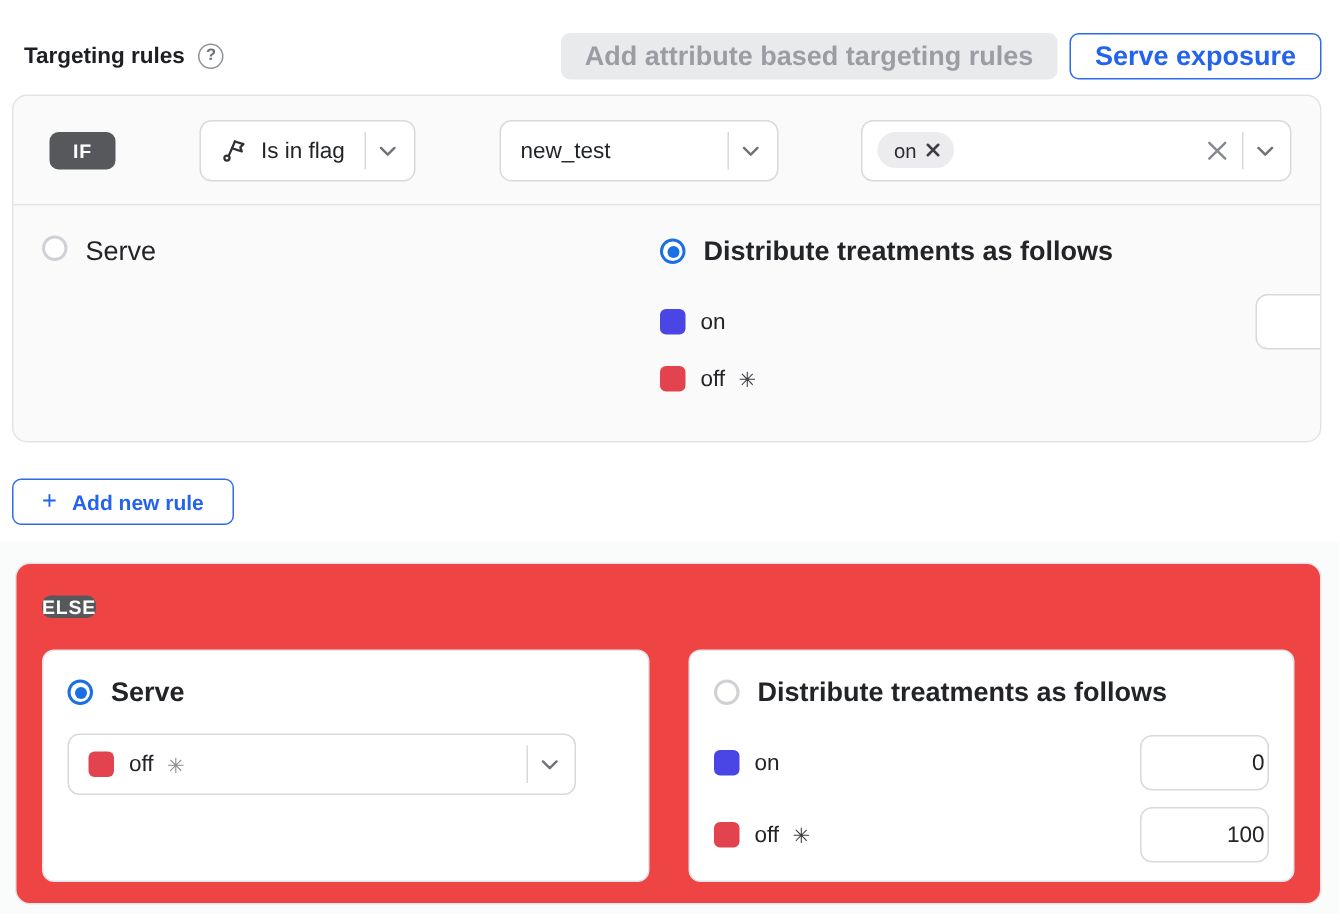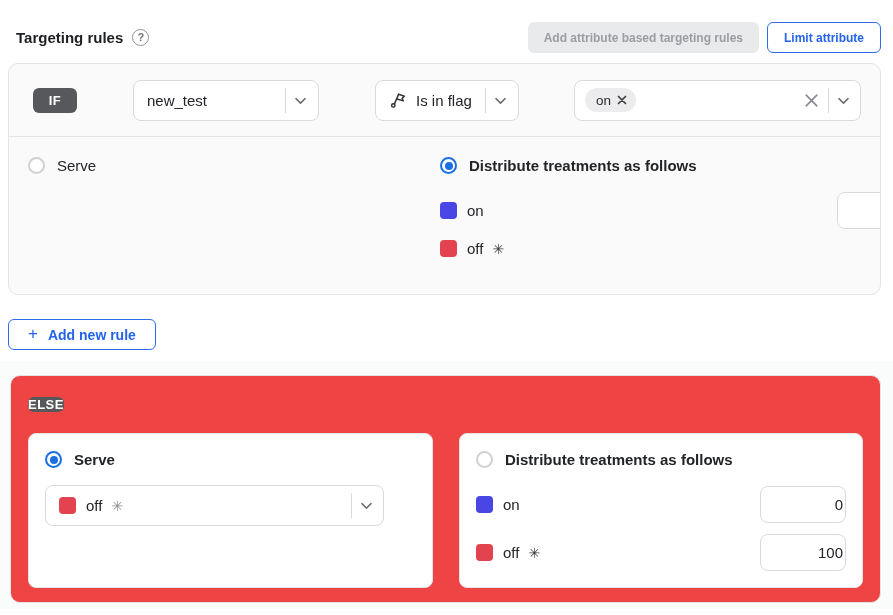--- a/index.html
+++ b/index.html
@@ -17,21 +17,21 @@
   .title-wrap { display:flex; align-items:center; gap:9px; }
   .page-title { font-size:15px; font-weight:700; color:#1d1f23; }
   .help-icon {
     width:17px; height:17px; border:1.5px solid #8f9298; border-radius:50%;
     color:#6e7177; font-size:11px; font-weight:700; line-height:14px; text-align:center;
   }
   .help-icon::after { content:"?"; }
   .topbar-actions { display:flex; gap:8px; }
   .btn {
     height:31px; display:inline-flex; align-items:center; justify-content:center;
-    font-family:inherit; font-size:12px; font-weight:600; border-radius:6px; padding:0 16px; cursor:pointer;
+    font-family:inherit; font-size:18px; font-weight:600; border-radius:6px; padding:0 16px; cursor:pointer;
   }
   .btn-disabled { background:#e9eaec; color:#9b9da2; border:none; }
   .btn-outline { background:#fff; color:#2463eb; border:1.5px solid #2f6bec; }
 
   
   .rule-card {
     margin-left:8px; width:873px; height:232px;
     border:1px solid #e3e4e7; border-radius:10px; background:#fafafb;
     display:flex; overflow:hidden;
   }
@@ -69,21 +69,21 @@
     width:48px; border-left:1px solid #e3e4e7; display:flex; justify-content:center;
     padding-top:17px; flex:none;
   }
   .icon-btn { background:transparent; border:none; padding:0; cursor:pointer; height:18px; }
 
   
   .rule-body { display:flex; padding:20px 0 0 19px; flex:1; }
   .serve-col { width:412px; display:flex; align-items:flex-start; gap:12px; }
   .dist-col { flex:1; padding-right:17px; }
   .opt-row { display:flex; align-items:center; gap:12px; }
-  .opt-label { font-size:15px; color:#222427; }
+  .opt-label { font-size:18px; color:#222427; }
   .opt-label.bold { font-weight:600; }
 
   .radio { width:17px; height:17px; border-radius:50%; background:#fff; border:2px solid #cfd1d4; position:relative; flex:none; cursor:pointer; }
   .radio.checked { border-color:#1a6fe4; }
   .radio.checked::after { content:""; position:absolute; left:2.5px; top:2.5px; width:8px; height:8px; border-radius:50%; background:#1a6fe4; }
 
   .treat-row { display:flex; align-items:center; }
   .dist-col .treat-row:nth-of-type(2) { margin-top:18px; }
   .dist-col .treat-row:nth-of-type(3) { margin-top:11px; }
   .treat-sq { width:17px; height:17px; border-radius:4px; flex:none; }
@@ -124,50 +124,50 @@
 
 
 
 <div class="topbar">
   <div class="title-wrap">
     <span class="page-title">Targeting rules</span>
     <span class="help-icon"></span>
   </div>
   <div class="topbar-actions">
     <button class="btn btn-disabled">Add attribute based targeting rules</button>
-    <button class="btn btn-outline">Limit attribute</button>
+    <button class="btn btn-outline">Serve exposure</button>
   </div>
 </div>
 
 
 <div class="rule-card">
   <div class="rule-main">
     <div class="rule-header">
       <span class="kw-badge">IF</span>
-
-      <div class="dropdown dd-flag">
-        <span>new_test</span>
-        <span class="dd-spacer"></span>
-        <span class="dd-divider"></span>
-        <span style="display:flex;">
-          <svg width="15" height="15" viewBox="0 0 16 16">
-              <path d="M3.2 6l4.8 4.8L12.8 6" fill="none" stroke="#6f7278" stroke-width="1.7" stroke-linecap="round" stroke-linejoin="round"></path>
-            </svg>
-        </span>
-      </div>
 
       <div class="dropdown dd-matcher">
         <span style="display:flex;">
           <svg width="18" height="18" viewBox="0 0 18 18" fill="none" stroke="#2f3134" stroke-width="1.5" stroke-linecap="round" stroke-linejoin="round">
             <circle cx="4.3" cy="14.4" r="1.7"></circle>
             <path d="M5.4 13.1 L9.6 3.3"></path>
             <path d="M9.6 3.3 l5.7 1.8 -2.1 2.1 1 2.7 -6.1 -1.9"></path>
           </svg>
         </span>
         <span class="dd-label">Is in flag</span>
+        <span class="dd-spacer"></span>
+        <span class="dd-divider"></span>
+        <span style="display:flex;">
+          <svg width="15" height="15" viewBox="0 0 16 16">
+              <path d="M3.2 6l4.8 4.8L12.8 6" fill="none" stroke="#6f7278" stroke-width="1.7" stroke-linecap="round" stroke-linejoin="round"></path>
+            </svg>
+        </span>
+      </div>
+
+      <div class="dropdown dd-flag">
+        <span>new_test</span>
         <span class="dd-spacer"></span>
         <span class="dd-divider"></span>
         <span style="display:flex;">
           <svg width="15" height="15" viewBox="0 0 16 16">
               <path d="M3.2 6l4.8 4.8L12.8 6" fill="none" stroke="#6f7278" stroke-width="1.7" stroke-linecap="round" stroke-linejoin="round"></path>
             </svg>
         </span>
       </div>
 
       <div class="multiselect">

